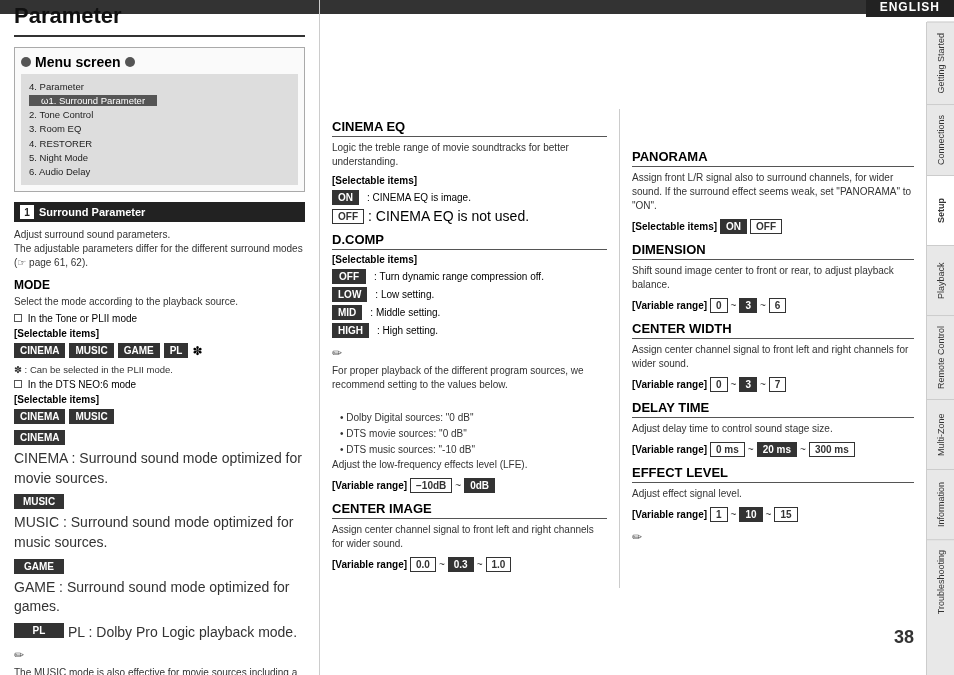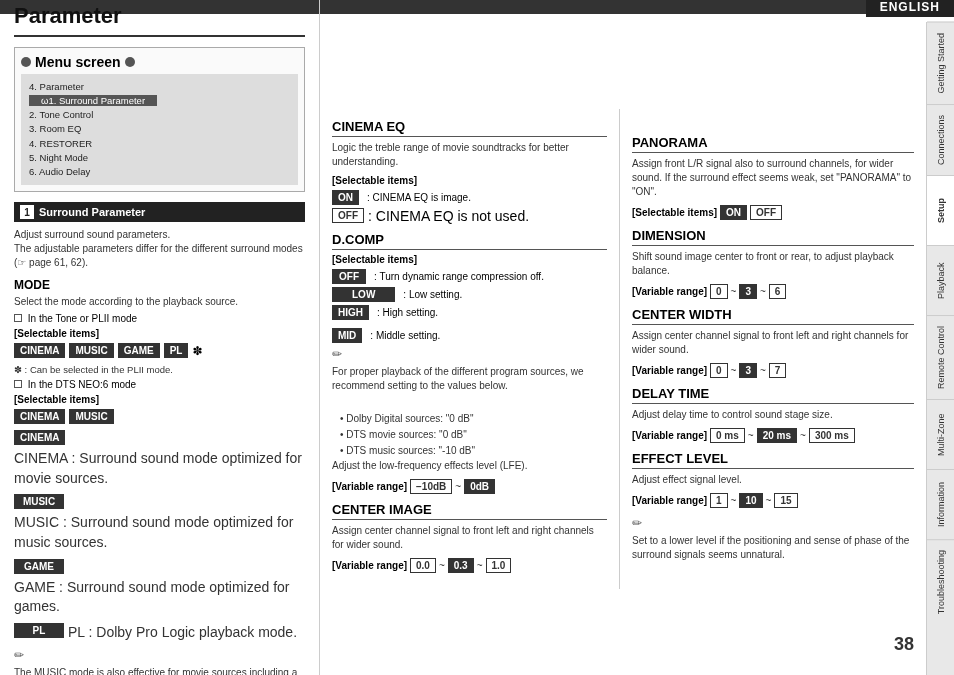--- a/index.html
+++ b/index.html
@@ -292,40 +292,40 @@
     }
 
     .off-badge {
       border: 1px solid #333;
       padding: 1px 6px;
       font-size: 10px;
       font-weight: bold;
       background: #333;
       color: #fff;
     }
-    .low-badge { background: #333; color: #fff; border: 1px solid #333; padding: 1px 19px; font-size: 10px; font-weight: bold; }
+    .low-badge { background: #333; color: #fff; border: 1px solid #333; padding: 1px 5px; font-size: 10px; font-weight: bold; }
     .mid-badge { background: #333; color: #fff; border: 1px solid #333; padding: 1px 5px; font-size: 10px; font-weight: bold; }
     .high-badge { background: #333; color: #fff; border: 1px solid #333; padding: 1px 5px; font-size: 10px; font-weight: bold; }
 
     
     .right-panel {
       flex: 1;
       padding: 10px 12px;
     }
     .dts-list {
       font-size: 10px;
       color: #333;
       line-height: 1.6;
       margin-left: 8px;
     }
 
     
     .page-number {
       position: absolute;
-      bottom: 20px;
+      bottom: 27px;
       right: 40px;
       font-size: 18px;
       font-weight: bold;
       color: #333;
     }
 
   </style>
 </head>
 <body>
 
@@ -443,27 +443,27 @@
     <div class="selectable-label">[Selectable items]</div>
 
     <div class="badge-row" style="align-items:center; margin-bottom:3px;">
       <span class="off-badge">OFF</span>
       <span style="font-size:10px; margin-left:4px;">: <span>Turn dynamic range compression off.</span></span>
     </div>
     <div class="badge-row" style="align-items:center; margin-bottom:3px;">
       <span class="low-badge">LOW</span>
       <span style="font-size:10px; margin-left:4px;">: <span>Low setting.</span></span>
     </div>
+    <div class="badge-row" style="align-items:center; margin-bottom:3px;">
+      <span class="mid-badge">MID</span>
+      <span style="font-size:10px; margin-left:4px;">: <span>Middle setting.</span></span>
+    </div>
     <div class="badge-row" style="align-items:center; margin-bottom:8px;">
       <span class="high-badge">HIGH</span>
       <span style="font-size:10px; margin-left:4px;">: <span>High setting.</span></span>
-    </div>
-    <div class="badge-row" style="align-items:center; margin-bottom:3px;">
-      <span class="mid-badge">MID</span>
-      <span style="font-size:10px; margin-left:4px;">: <span>Middle setting.</span></span>
     </div>
 
     <div class="pencil-icon">✏</div>
     <div class="note-text" style="margin-bottom:18px;">
       <span>For proper playback of the different program sources, we recommend setting to the values below.</span>
     </div>
     <div class="dts-list">
       <div>• Dolby Digital sources:  "0 dB"</div>
       <div>• DTS movie sources:     "0 dB"</div>
       <div>• DTS music sources:     "-10 dB"</div>
@@ -537,18 +537,17 @@
     <div class="var-range-row">
       <span style="font-size:10px; font-weight:bold;">[Variable range]</span>
       <span class="var-box outline">1</span>
       <span class="var-tilde">~</span>
       <span class="var-box active">10</span>
       <span class="var-tilde">~</span>
       <span class="var-box outline">15</span>
     </div>
 
     <div class="pencil-icon" style="margin-top:8px;">✏</div>
-    <div class="note-text">Set to a lower level if the positioning and sense of phase of the surround signals seems unnatural.</div>
   </div>
 
 </div>
 
 <div class="page-number">38</div>
 
 </body></html>

